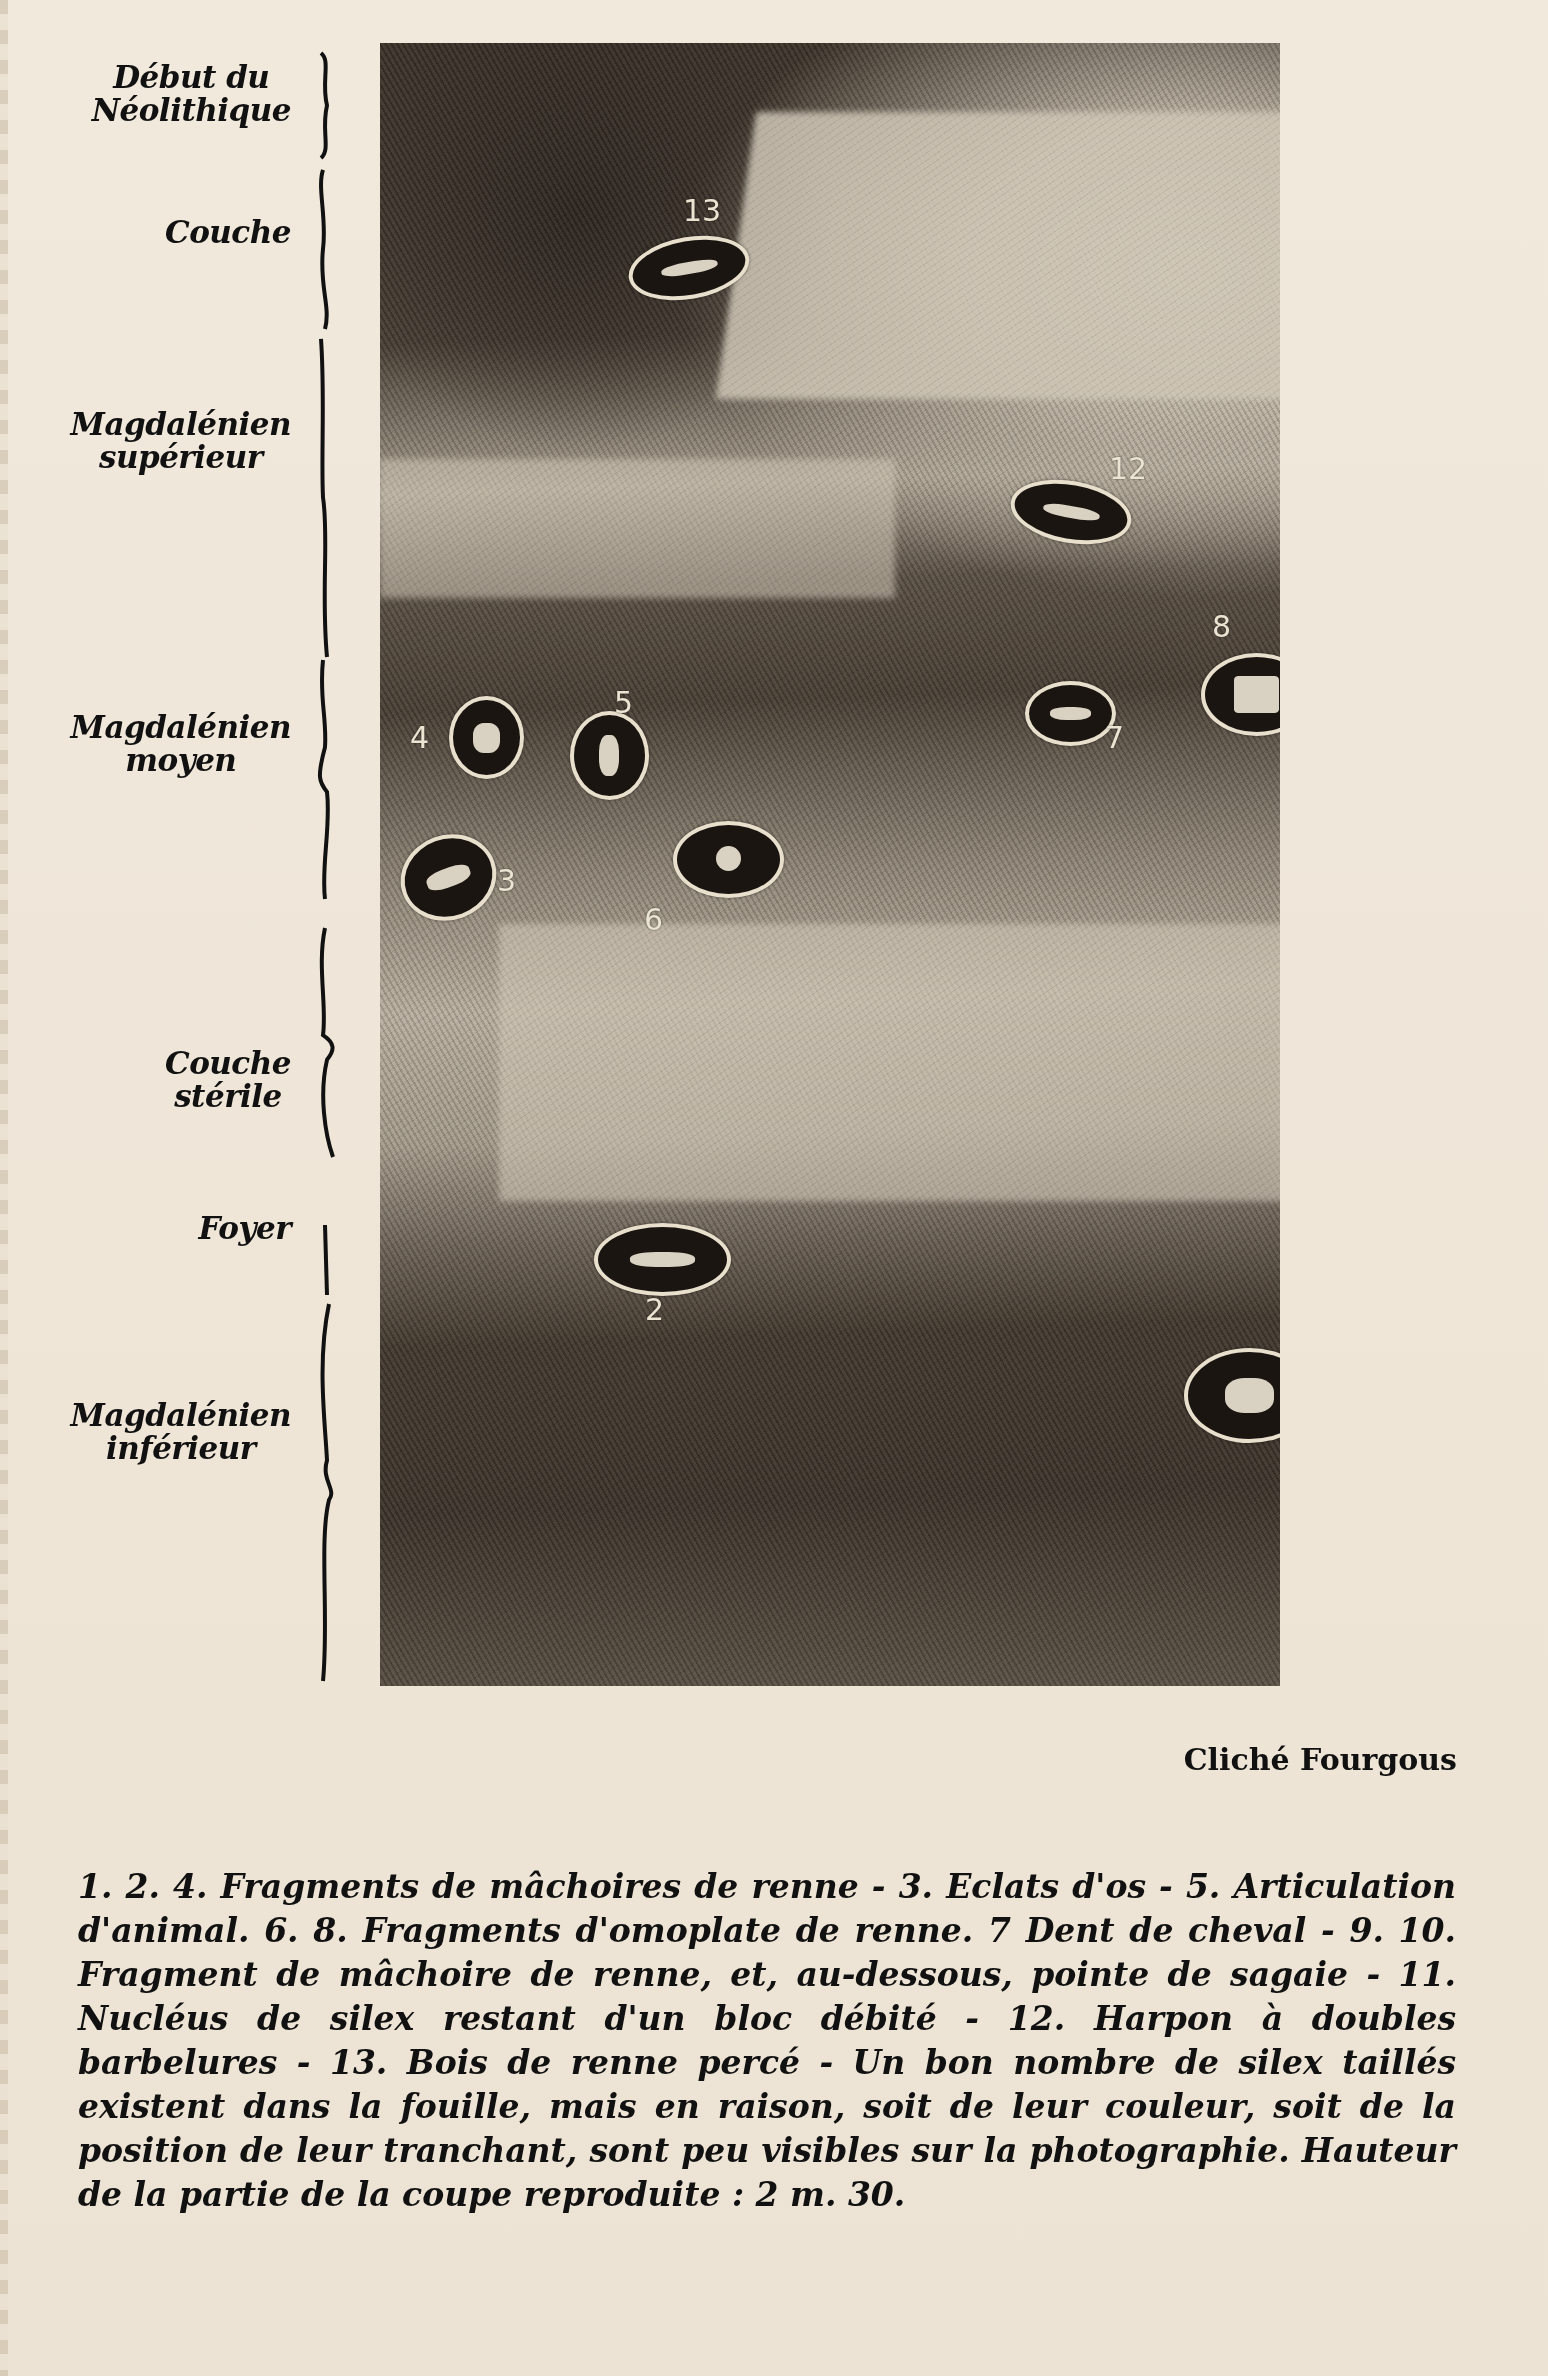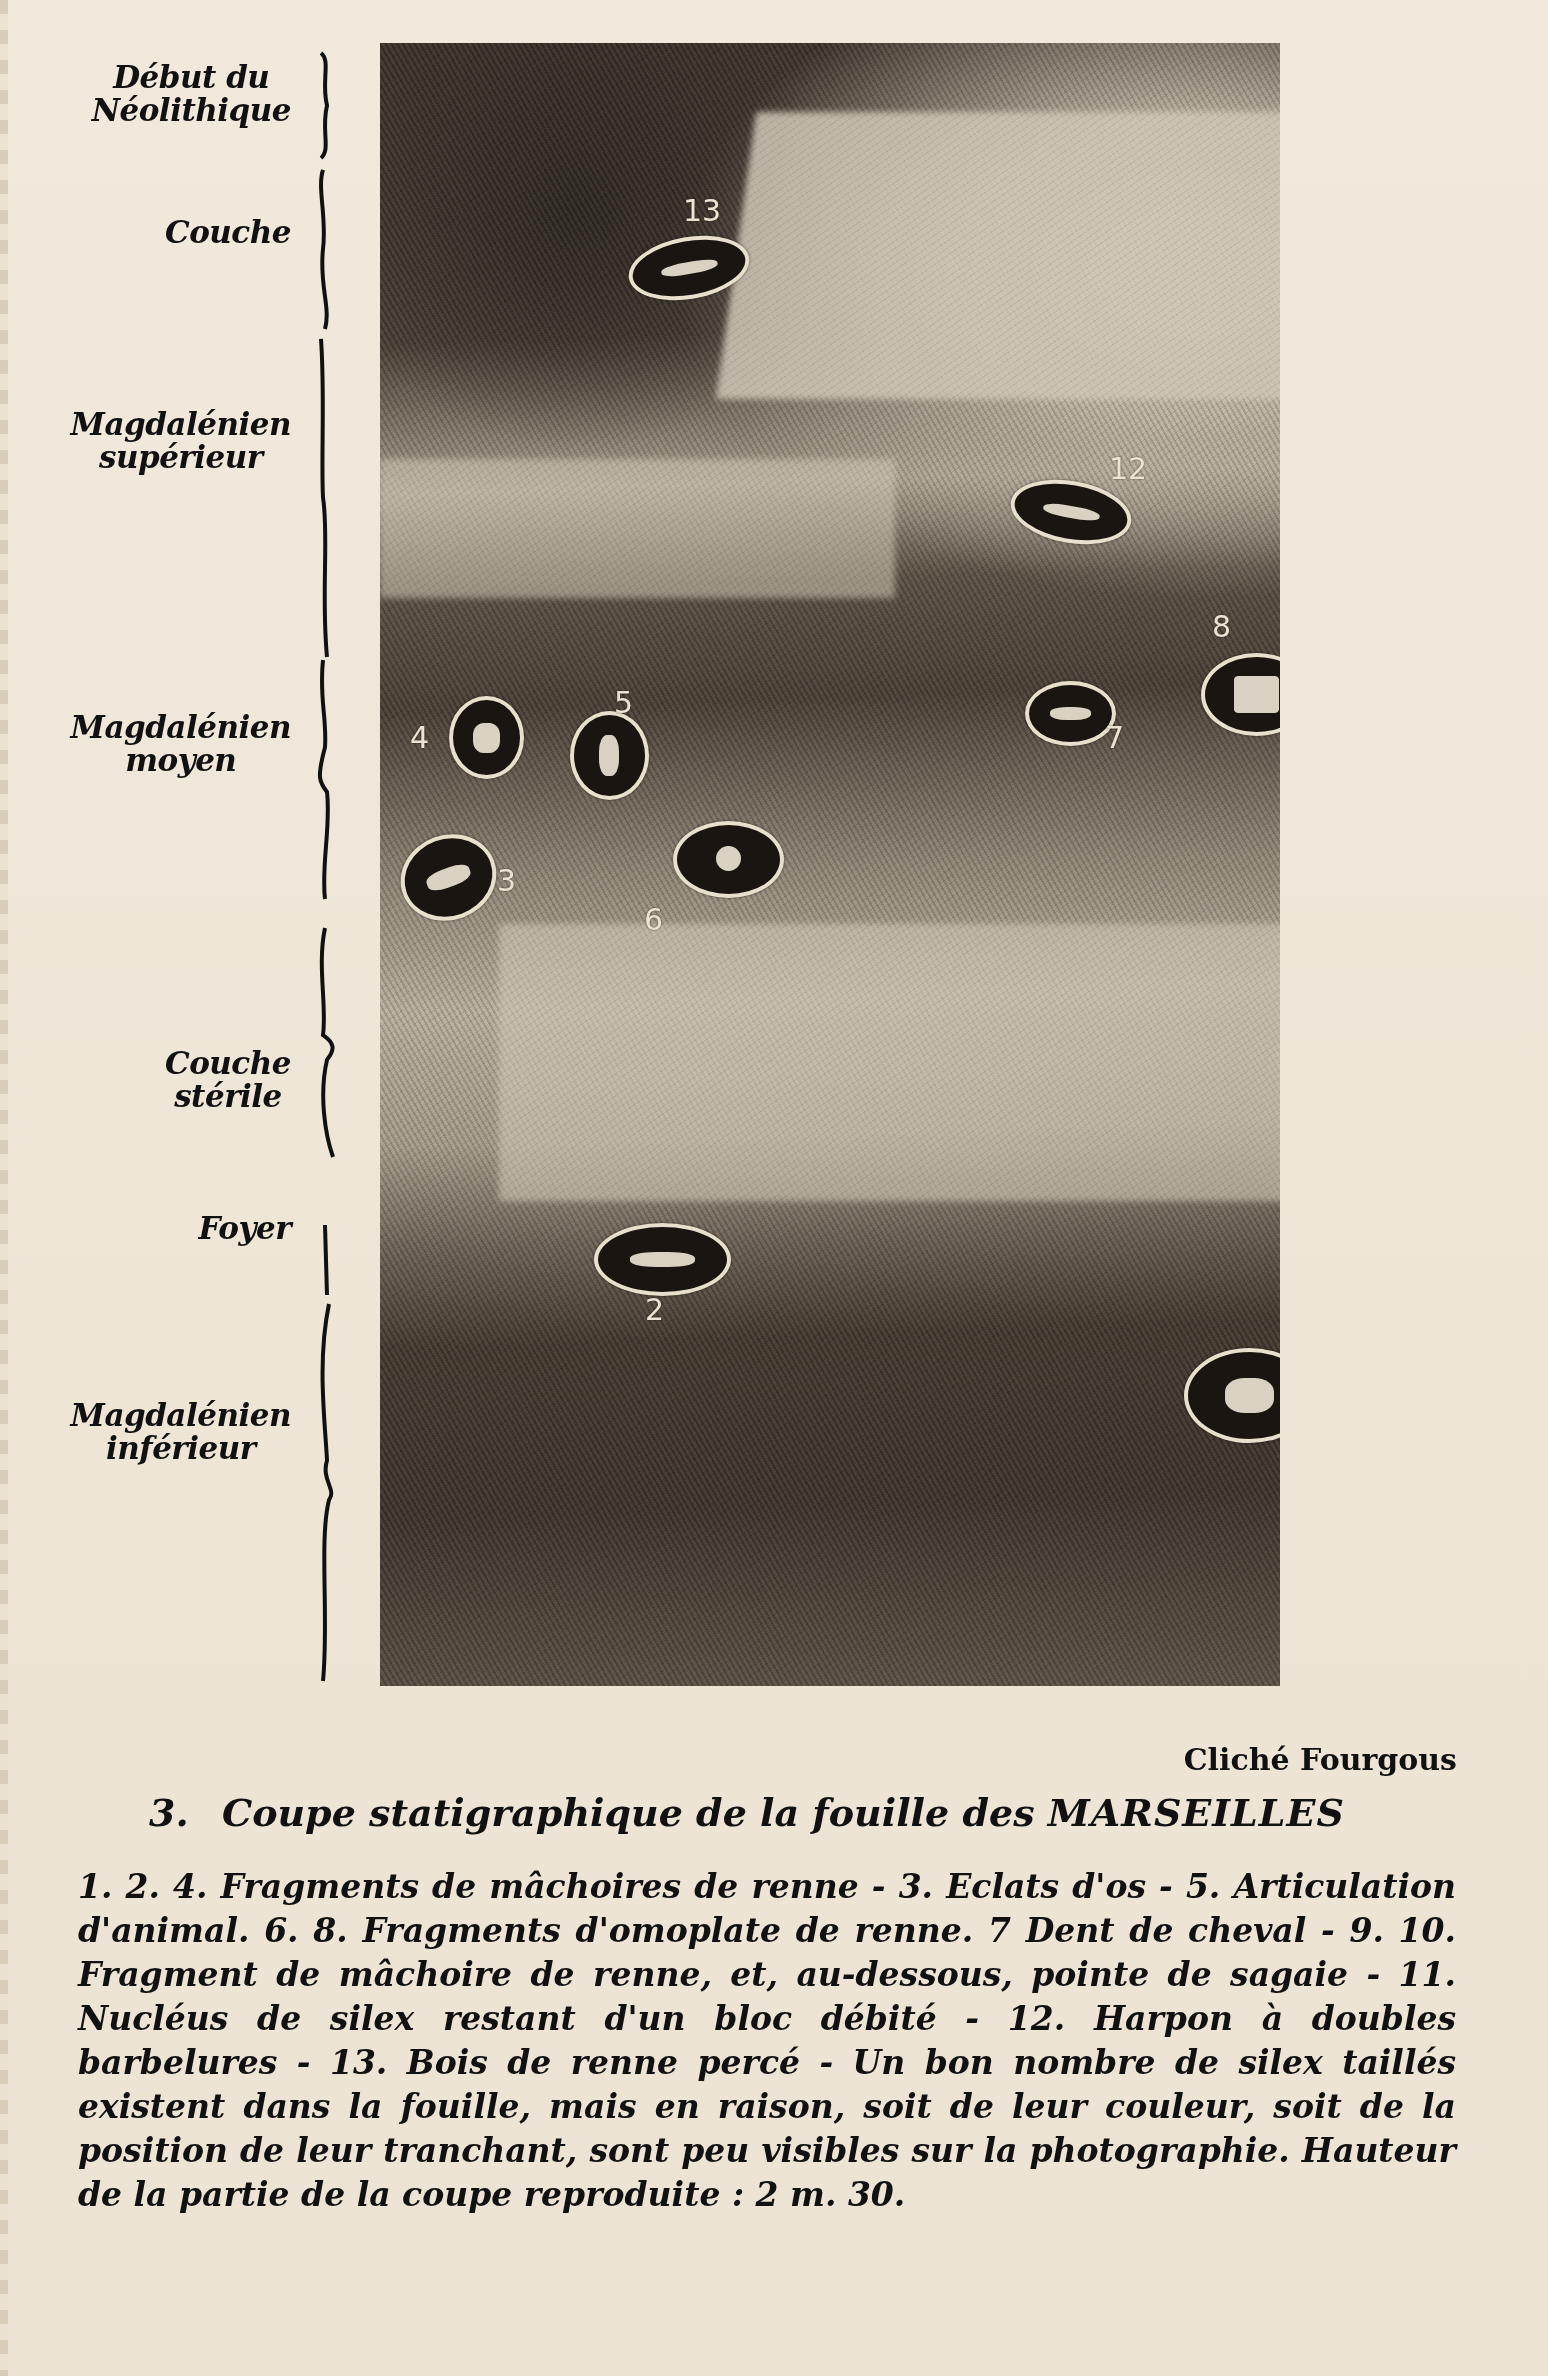--- a/index.html
+++ b/index.html
@@ -157,23 +157,18 @@
     <div class="mlabel" style="left:265px;top:1249px;">2</div>
 
     <div class="marker" style="left:804px;top:1305px;width:123px;height:87px;">
         <div class="find" style="left:30%;top:30%;width:40%;height:40%;"></div>
       </div>
     <div class="mlabel" style="left:939px;top:1342px;">1</div>
   </div>
 
   <div class="credit">Cliché Fourgous</div>
 
-  <div class="caption-title">
-    <span class="num">3.</span>
-    <span>Coupe statigraphique de la fouille des</span>
-    <span class="site">MARSEILLES</span>
-  </div>
 
   <div class="caption-body">
     <p>1. 2. 4. Fragments de mâchoires de renne - 3. Eclats d'os - 5. Articulation d'animal. 6. 8. Fragments d'omoplate de renne. 7 Dent de cheval - 9. 10. Fragment de mâchoire de renne, et, au-dessous, pointe de sagaie - 11. Nucléus de silex restant d'un bloc débité - 12. Harpon à doubles barbelures - 13. Bois de renne percé - Un bon nombre de silex taillés existent dans la fouille, mais en raison, soit de leur couleur, soit de la position de leur tranchant, sont peu visibles sur la photographie. Hauteur de la partie de la coupe reproduite : 2 m. 30.</p>
   </div>
 </div>
 
 
 </body></html>

